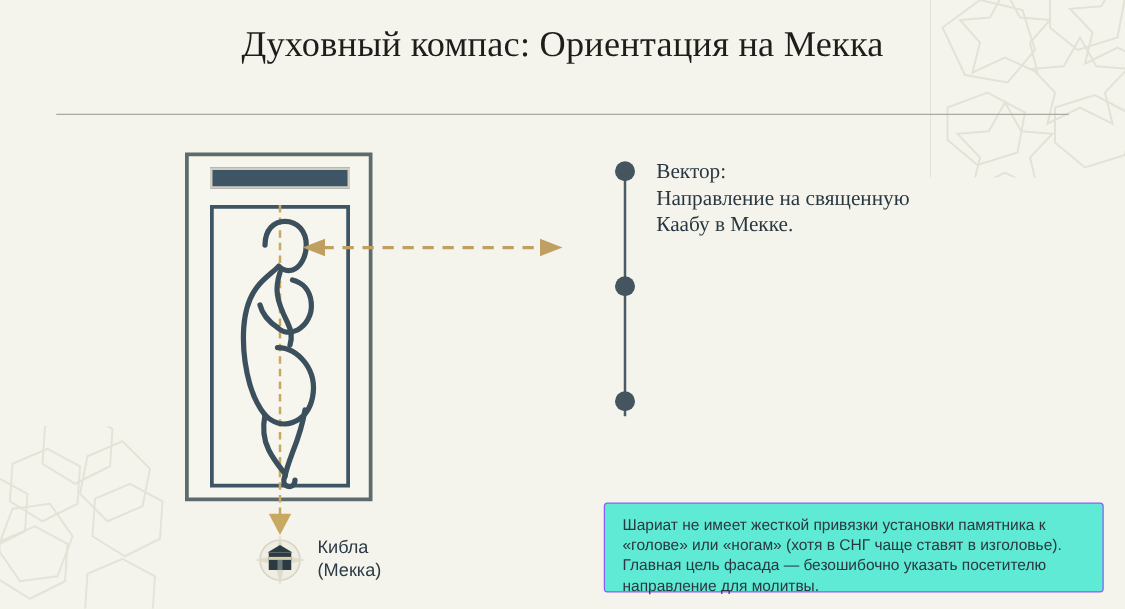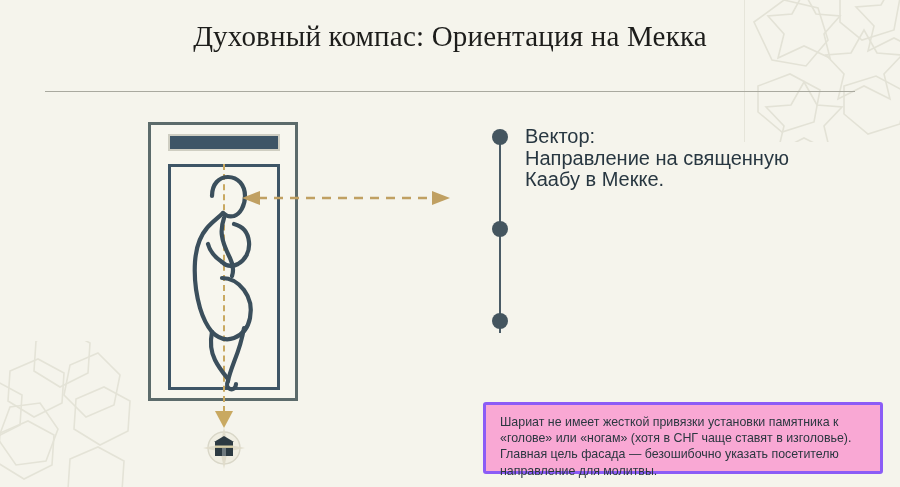--- a/index.html
+++ b/index.html
@@ -154,39 +154,40 @@
     border-radius: 50%;
     background: #44555f;
   }
   .bullet-dot.b1 { top: 4px; }
   .bullet-dot.b2 { top: 96px; }
   .bullet-dot.b3 { top: 188px; }
 
   .bullet-text {
     position: absolute;
     left: 33px;
-    font-size: 20px;
+    font-size: 17px;
     line-height: 21.5px;
     color: #283741;
     white-space: pre-line;
+    font-family: Liberation Serif, serif;
   }
   .bullet-text.t1 { top: 1px; }
   .bullet-text.t2 { top: 93px; }
   .bullet-text.t3 { top: 185px; }
 
   
   .note-box {
     position: absolute;
     left: 483px;
     top: 402px;
     width: 400px;
     height: 72px;
     box-sizing: border-box;
-    background: #f9a8d4;
-    border: 3px solid #8b5cf6;
+    background: #5eead4;
+    border: 1px solid #8b5cf6;
     border-radius: 3px;
     padding: 9px 13px 0 14px;
   }
   .note-text {
     font-size: 12.4px;
     line-height: 16.2px;
     color: #2b3740;
     white-space: pre-line;
   }
 </style>
@@ -274,20 +275,21 @@
       <circle cx="22" cy="22" r="16" fill="#f0eee2" stroke="#d9d7c8" stroke-width="1.4"></circle>
       <polygon points="22,1 25.5,18.5 43,22 25.5,25.5 22,43 18.5,25.5 1,22 18.5,18.5" fill="#e0dccb"></polygon>
       <g>
         <rect x="13" y="16" width="18" height="14" fill="#2c3a42"></rect>
         <rect x="13" y="19.5" width="18" height="2.4" fill="#d8cfa8"></rect>
         <path d="M12,16 L22,10 L32,16 Z" fill="#2c3a42"></path>
         <rect x="20" y="22" width="4" height="8" fill="#6f7a7f"></rect>
       </g>
     </svg>
 
+    <div class="kaaba-label"><span>Кибла</span><br><span>(Мекка)</span></div>
   </div>
 
   <div class="bullets">
     <div class="bullet-spine"></div>
 
     <div class="bullet-dot b1"></div>
     <div class="bullet-text t1">Вектор:
 Направление на священную
 Каабу в Мекке.</div>
 

